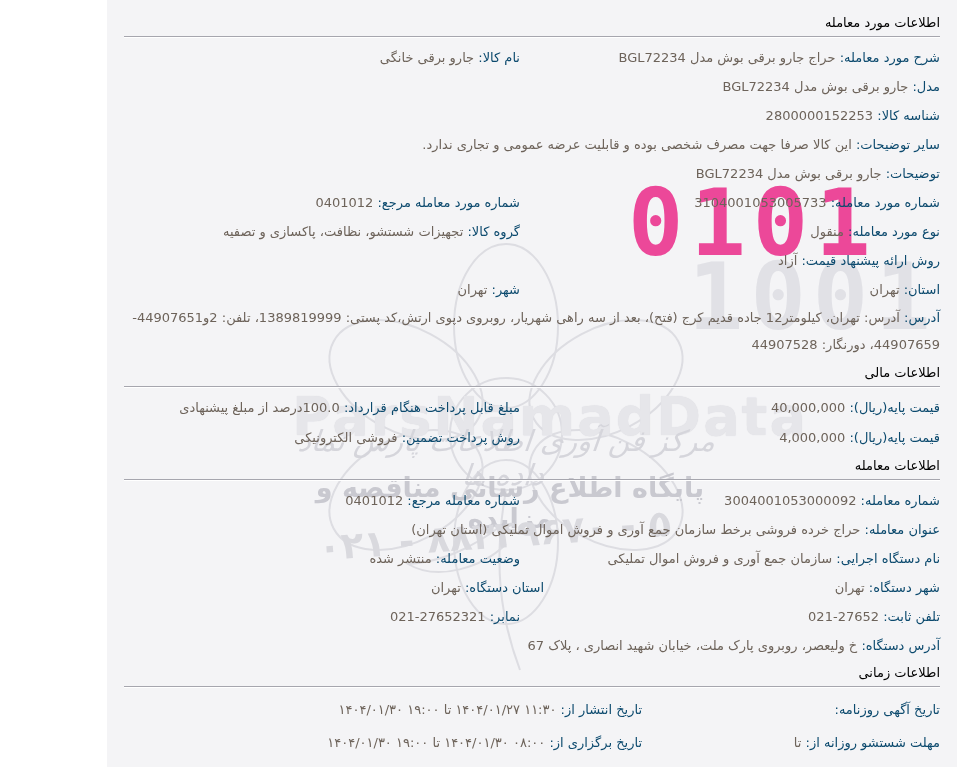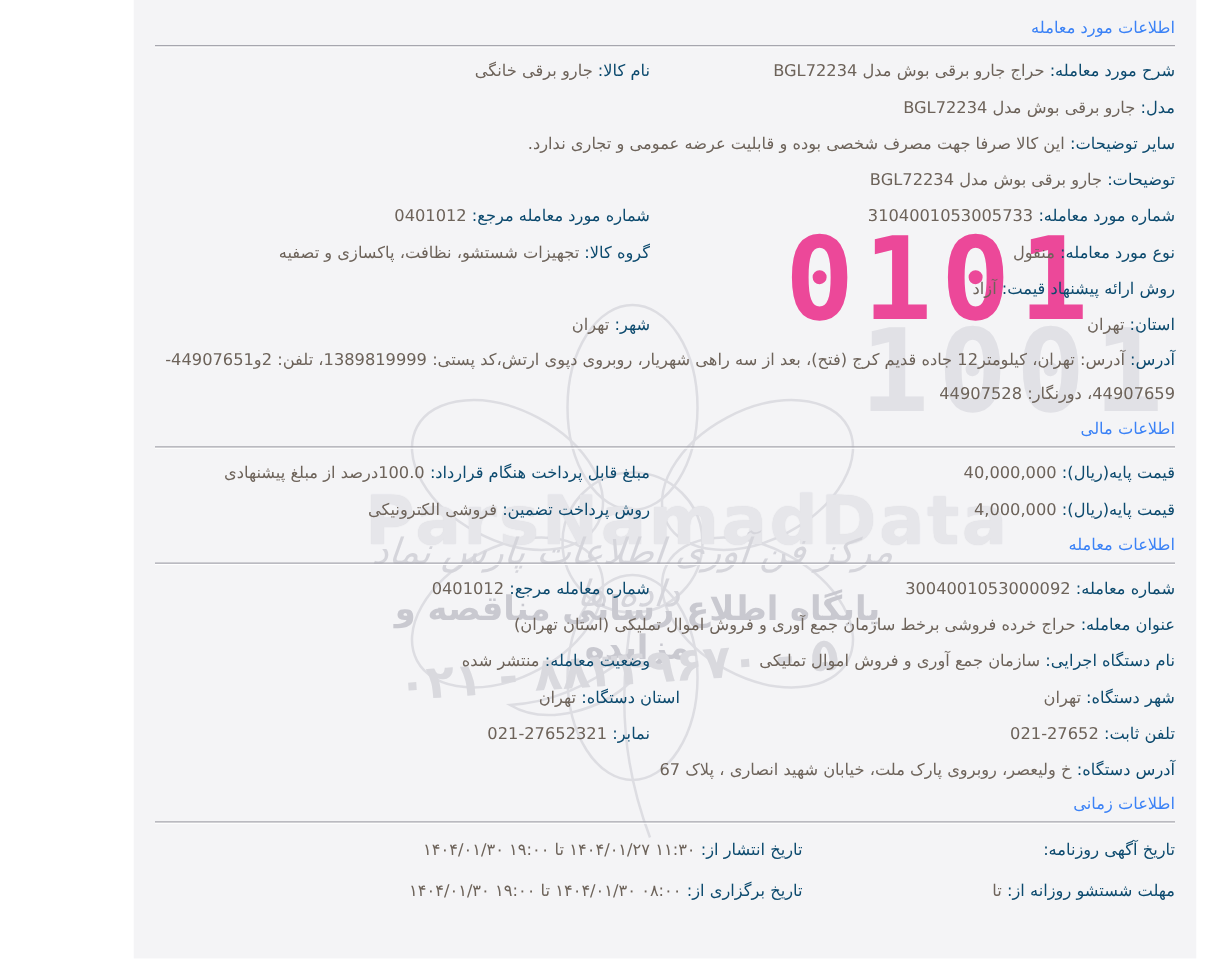--- a/index.html
+++ b/index.html
@@ -11,21 +11,21 @@
   .wm-flower{position:absolute;left:288px;top:222px;}
   .wm-digits{position:absolute;font-weight:bold;color:#ec4899;letter-spacing:7px;line-height:1;font-family:"DejaVu Sans Mono","Liberation Mono",monospace;}
   .wm-d1{left:628px;top:178px;font-size:92px;}
   .wm-d2{left:688px;top:252px;font-size:92px;color:#e1e1e6;}
   .wm-latin{position:absolute;left:292px;top:385px;font-size:54px;font-weight:bold;letter-spacing:2px;color:#e6e6ea;text-shadow:0 0 1px #d8d8dd;}
   .wm-callig{position:absolute;left:295px;top:424px;width:420px;text-align:center;font-size:29px;font-style:italic;color:#d5d5db;transform:skewX(-6deg);direction:rtl;}
   .wm-tagline{position:absolute;left:300px;top:472px;width:420px;text-align:center;font-size:27px;font-weight:bold;color:#c9c9d0;direction:rtl;}
   .wm-phone{position:absolute;left:318px;top:514px;font-size:37px;font-weight:bold;color:#d9d9de;letter-spacing:3px;transform:rotate(-4deg);direction:ltr;}
   
   .content{position:absolute;left:107px;top:0;width:850px;height:767px;z-index:2;box-sizing:border-box;padding:10px 17px 0 17px;direction:rtl;font-size:13px;}
-  .section-header{height:26px;line-height:26px;font-size:13px;color:#3b82f6;}
+  .section-header{height:26px;line-height:26px;font-size:13px;color:#000000;}
   .rule{height:1px;background:#a6a6ae;box-shadow:0 1px 0 #ffffff;margin-bottom:6px;}
   .row{display:flex;}
   .cell{white-space:normal;}
   .cell-main{flex:0 0 420px;}
   .cell-side{flex:1 1 auto;min-width:0;}
   .cell-full{flex:1 1 100%;}
   .lbl{font-weight:normal;color:#0c4a6e;}
   .val{color:#6d635a;}
   .sec-item-info .row{height:29px;line-height:29px;}
   .sec-item-info .row.tall{height:56px;line-height:27px;}
@@ -66,20 +66,23 @@
   <div class="content" id="sections">
       <div class="section sec-item-info">
         <div class="section-header">اطلاعات مورد معامله</div>
         <div class="rule"></div>
         <div class="row">
           <div class="cell cell-main"><span class="lbl">شرح مورد معامله:</span><span class="val"> حراج جارو برقی بوش مدل BGL72234</span></div>
           <div class="cell cell-side"><span class="lbl">نام کالا:</span><span class="val"> جارو برقی خانگی</span></div>
         </div>
         <div class="row">
           <div class="cell cell-full"><span class="lbl">مدل:</span><span class="val"> جارو برقی بوش مدل BGL72234</span></div>
+        </div>
+        <div class="row">
+          <div class="cell cell-full"><span class="lbl">شناسه کالا:</span><span class="val"> 2800000152253</span></div>
         </div>
         <div class="row">
           <div class="cell cell-full"><span class="lbl">سایر توضیحات:</span><span class="val"> این کالا صرفا جهت مصرف شخصی بوده و قابلیت عرضه عمومی و تجاری ندارد.</span></div>
         </div>
         <div class="row">
           <div class="cell cell-full"><span class="lbl">توضیحات:</span><span class="val"> جارو برقی بوش مدل BGL72234</span></div>
         </div>
         <div class="row">
           <div class="cell cell-main"><span class="lbl">شماره مورد معامله:</span><span class="val"> 3104001053005733</span></div>
           <div class="cell cell-side"><span class="lbl">شماره مورد معامله مرجع:</span><span class="val"> 0401012</span></div>

